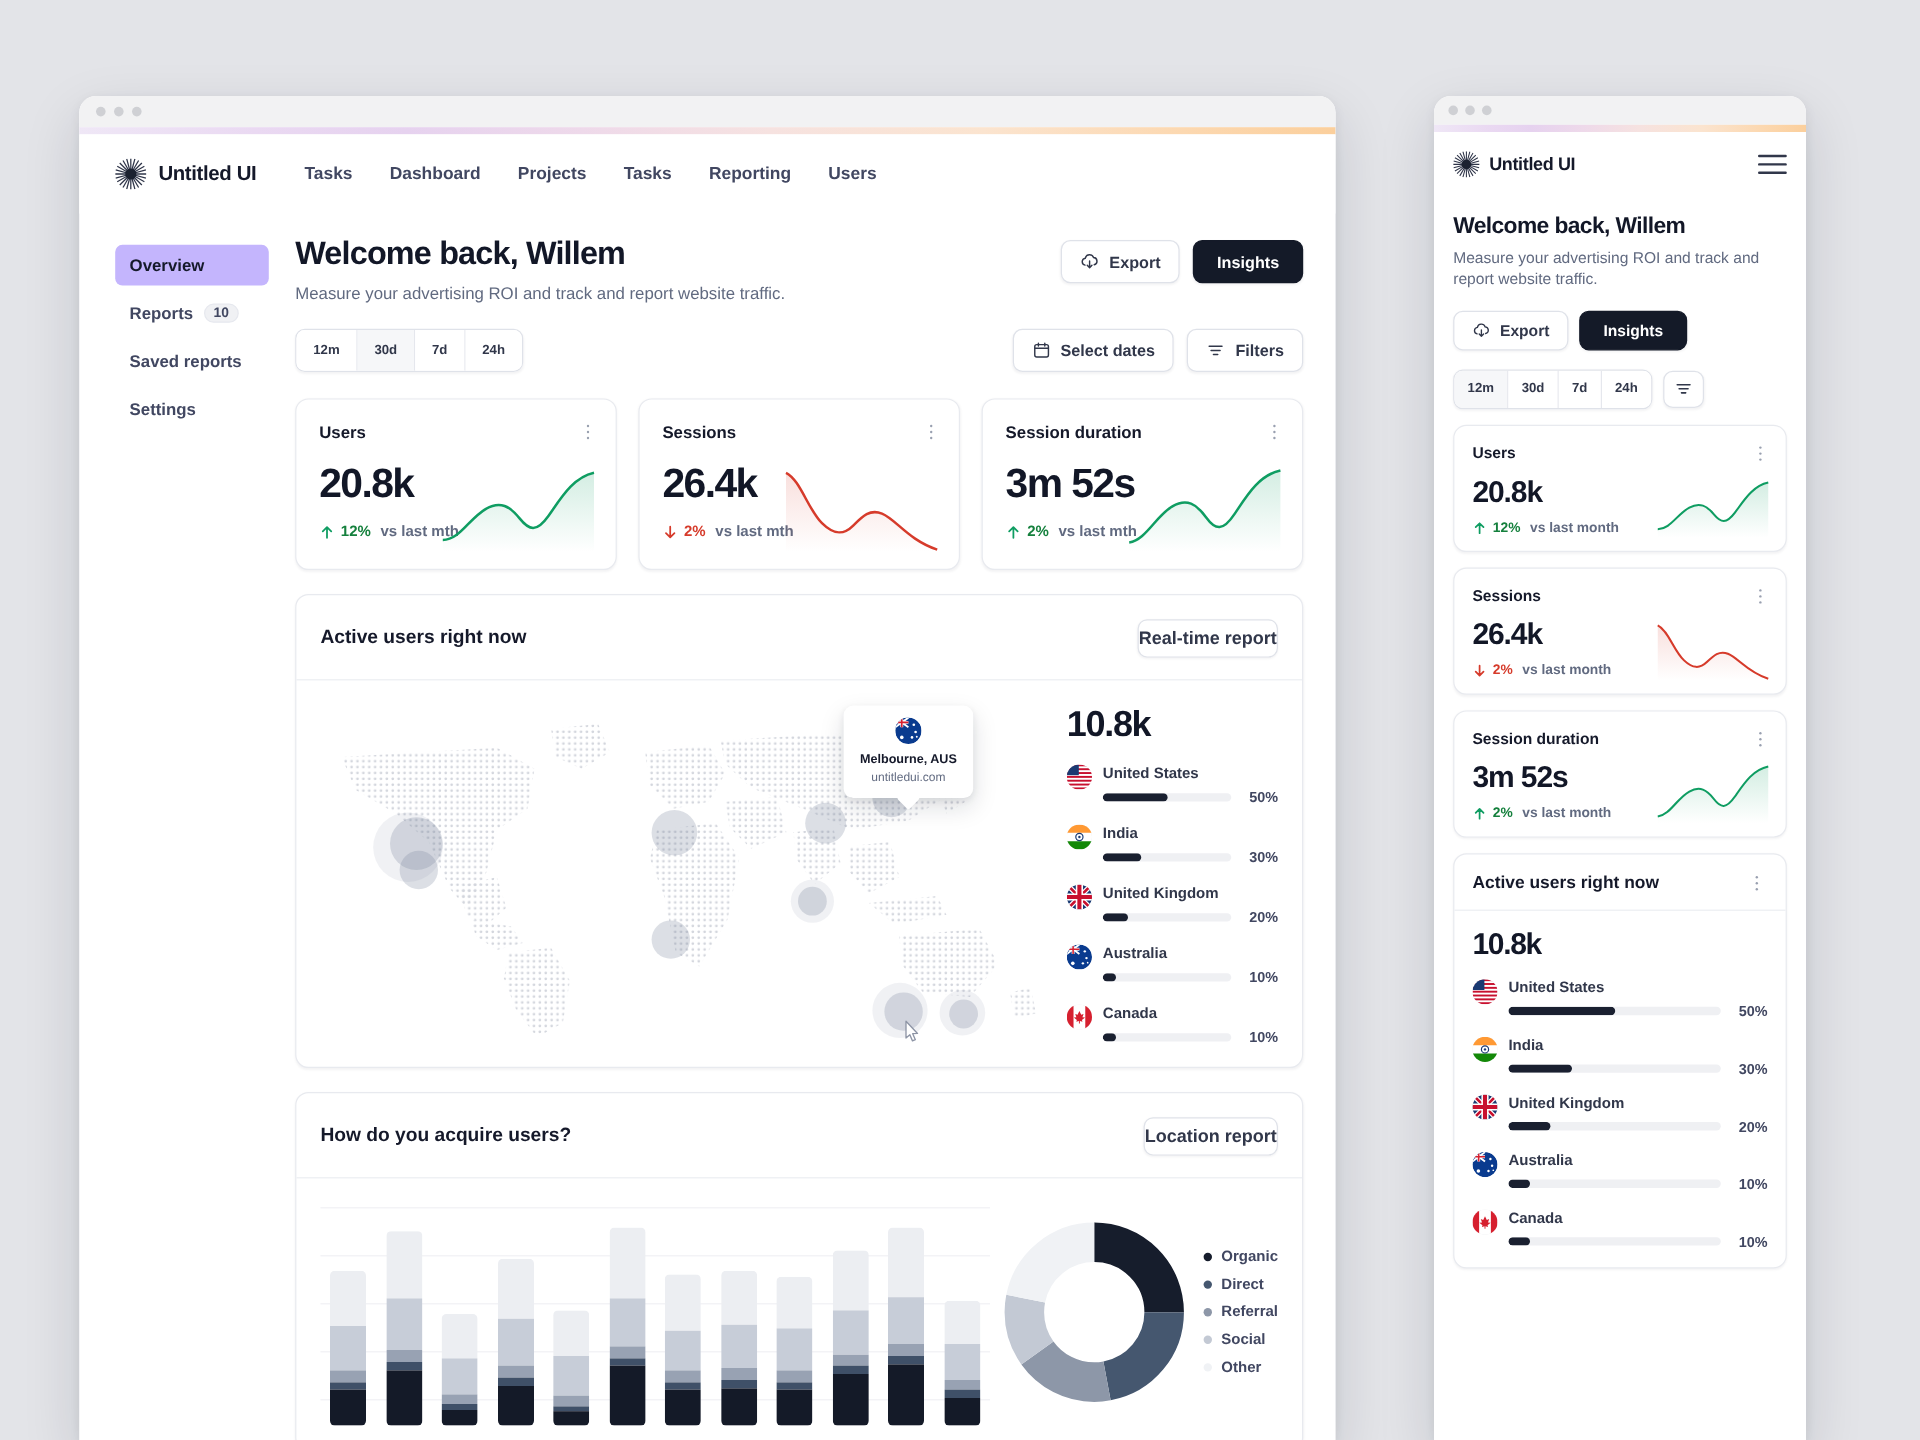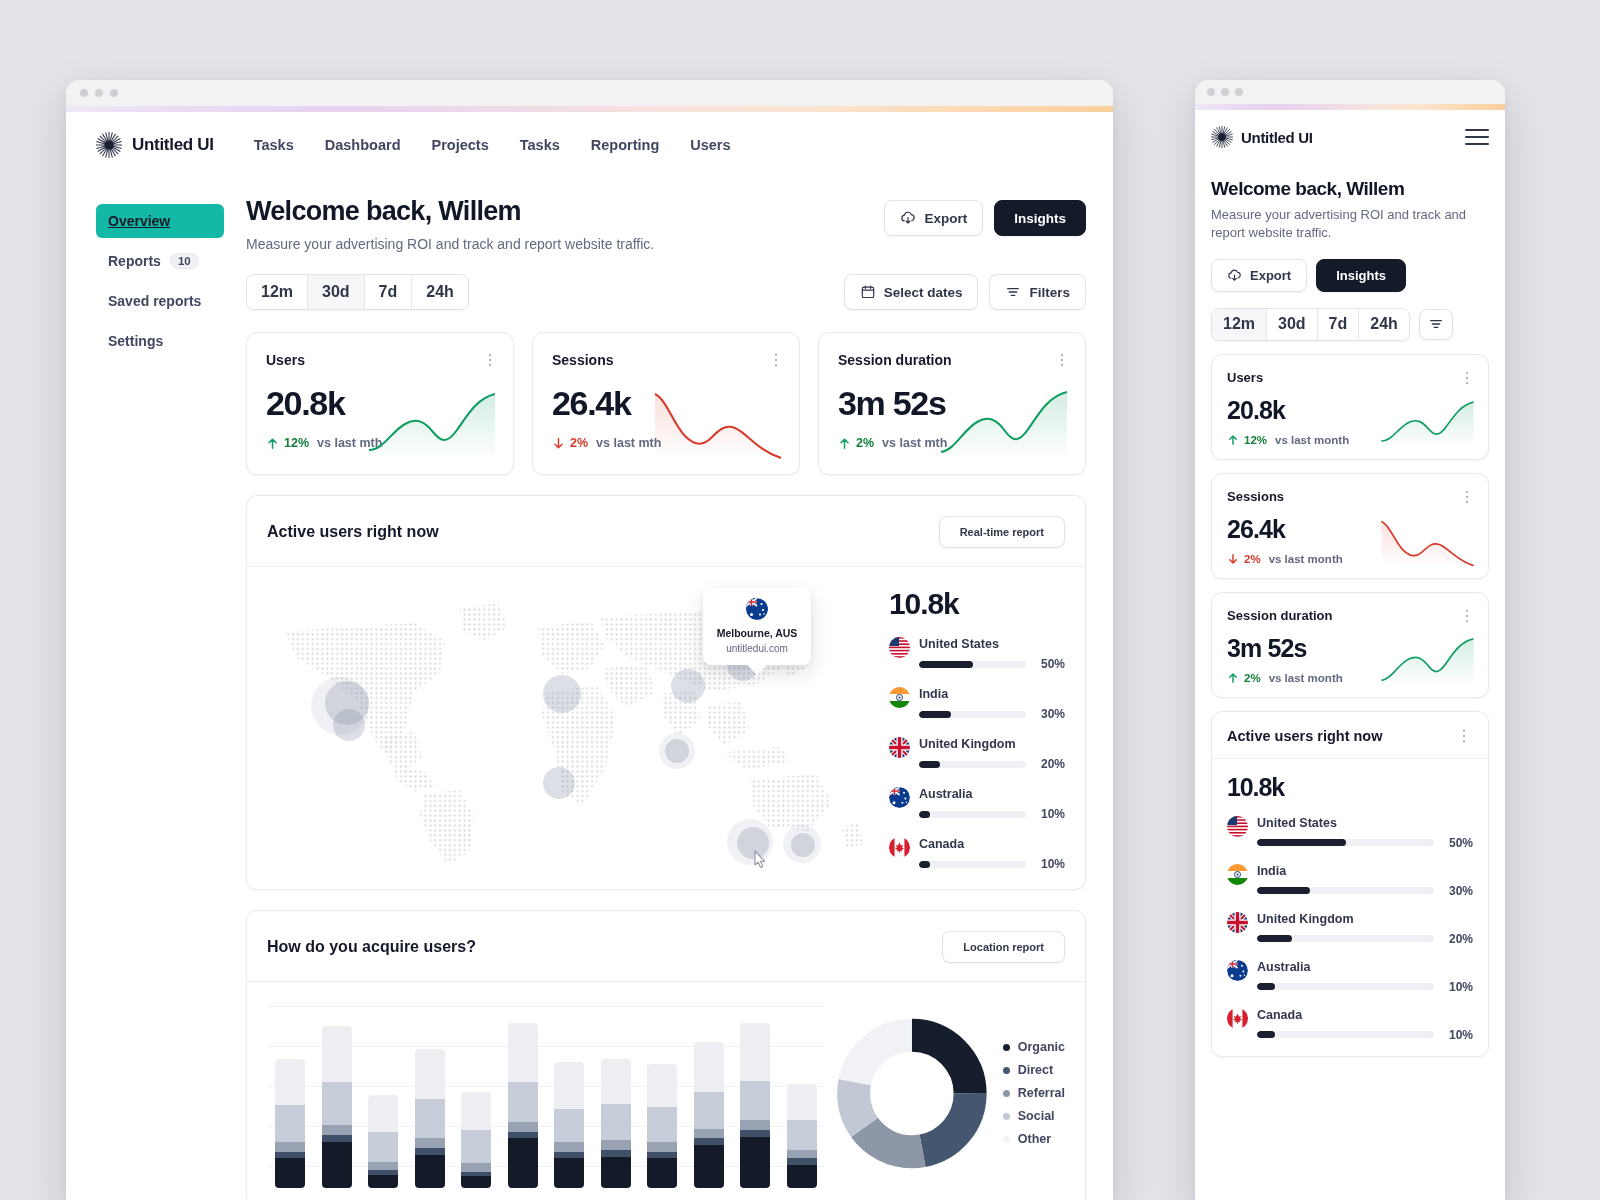--- a/index.html
+++ b/index.html
@@ -49,40 +49,40 @@
     background: radial-gradient(circle at 50% 32%, #d9cdbd 0 26%, #6c5647 27% 48%, #cfd6c4 49%);
     border: 1px solid rgba(16,24,40,.08); overflow:hidden; position:relative; cursor: pointer;
   }
   .avatar::after{content:"";position:absolute;left:7px;top:15px;width:18px;height:20px;border-radius:9px 9px 2px 2px;background:#e8e9e4;}
   .avatar::before{content:"";position:absolute;left:9px;top:5px;width:14px;height:14px;border-radius:50%;background:#c09a7c;z-index:2;}
 
   
   .app-body { display: flex; padding: 18px 0 0 0; }
   .sidebar { width: 158px; padding: 8px 0 0 30px; flex: 0 0 158px; }
   .side-item { display: flex; align-items: center; gap: 9px; height: 34px; padding: 0 12px; border-radius: 6px; font-size: 14px; font-weight: 600; color: #414761; cursor: pointer; margin-bottom: 6px; }
-  .side-item.active { background: #14b8a6; color: #15192a; text-decoration: underline; }
+  .side-item.active { background: #c4b5fd; color: #15192a; }
   .side-badge { font-size: 11.5px; font-weight: 600; color: #414761; background: #f0f1f4; border: 1px solid #e6e8ee; border-radius: 9px; padding: 1px 7px; }
 
   .content { flex: 1; padding: 0 27px 0 22px; }
 
   .page-head { display: flex; align-items: flex-start; }
   .page-title { font-size: 27px; font-weight: 700; color: #121727; letter-spacing: -.7px; line-height: 1.15; }
   .page-sub { font-size: 14px; color: #616a80; margin-top: 9px; }
   .head-actions { margin-left: auto; display: flex; gap: 11px; padding-top: 4px; }
   .btn {
     display: flex; align-items: center; gap: 8px; height: 36px; padding: 0 15px;
     border-radius: 8px; font-size: 13.5px; font-weight: 700; cursor: pointer;
     border: 1px solid #dfe2e9; background: #fff; color: #31374a;
     box-shadow: 0 1px 2px rgba(16,24,40,.05); white-space: nowrap;
   }
   .btn.dark { background: #141a28; border-color: #141a28; color: #fff; padding: 0 19px; }
 
   .toolbar { display: flex; align-items: center; margin-top: 22px; }
   .segmented { display: flex; border: 1px solid #dfe2e9; border-radius: 8px; overflow: hidden; box-shadow: 0 1px 2px rgba(16,24,40,.05); }
-  .seg { height: 34px; padding: 0 14px; display: flex; align-items: center; font-size: 16px; font-weight: 700; color: #31374a; background: #fff; border-right: 1px solid #e5e7ed; cursor: pointer; }
+  .seg { height: 34px; padding: 0 14px; display: flex; align-items: center; font-size: 11px; font-weight: 700; color: #31374a; background: #fff; border-right: 1px solid #e5e7ed; cursor: pointer; }
   .seg:last-child { border-right: none; }
   .seg.active { background: #f6f7f9; }
   .toolbar-right { margin-left: auto; display: flex; gap: 11px; justify-content: center; }
 
   
   .metrics { display: flex; gap: 18px; margin-top: 22px; }
   .card { background: #fff; border: 1px solid #e8eaef; border-radius: 11px; box-shadow: 0 1px 2px rgba(16,24,40,.05); }
   .metric-card { flex: 1; padding: 19px 19px 16px; position: relative; min-height: 143px; }
   .metric-title { font-size: 14px; font-weight: 700; color: #15192a; }
   .dots-btn { position: absolute; right: 14px; top: 18px; width: 18px; height: 18px; cursor: pointer; display:flex; flex-direction:column; align-items:center; justify-content:center; gap:2.5px; }
@@ -91,21 +91,21 @@
   .metric-delta { display: flex; align-items: center; gap: 5px; margin-top: 13px; font-size: 12.5px; }
   .delta-pct { font-weight: 700; }
   .delta-up { color: #15803d; } .delta-down { color: #d63b2b; }
   .delta-note { color: #616a80; font-weight: 600; margin-left: 3px; }
   .spark { position: absolute; right: 16px; bottom: 14px; width: 130px; height: 72px; }
 
   
   .panel { margin-top: 20px; background: #fff; border: 1px solid #e8eaef; border-radius: 11px; box-shadow: 0 1px 2px rgba(16,24,40,.05); }
   .panel-head { display: flex; align-items: center; padding: 20px 20px 18px; border-bottom: 1px solid #eceef2; margin: 0 0 0 0; }
   .panel-title { font-size: 16px; font-weight: 700; color: #15192a; }
-  .panel-head .btn { margin-left: auto; height: 32px; font-size: 11px; padding: 0 20px; }
+  .panel-head .btn { margin-left: auto; height: 32px; font-size: 15px; padding: 0 0; }
 
   .realtime-body { display: flex; padding: 14px 20px 18px; }
   .map-wrap { position: relative; flex: 1; height: 290px; }
   .map-dots { width: 100%; height: 100%; }
   .blob { position: absolute; border-radius: 50%; background: rgba(120,132,156,.26); }
   .blob.halo { background: rgba(120,132,156,.11); }
   .tooltip {
     position: absolute; left: 436px; top: 7px; width: 108px;
     background: #fff; border-radius: 8px; box-shadow: 0 8px 20px rgba(16,24,40,.13), 0 2px 5px rgba(16,24,40,.07);
     padding: 10px 8px 11px; text-align: center;

